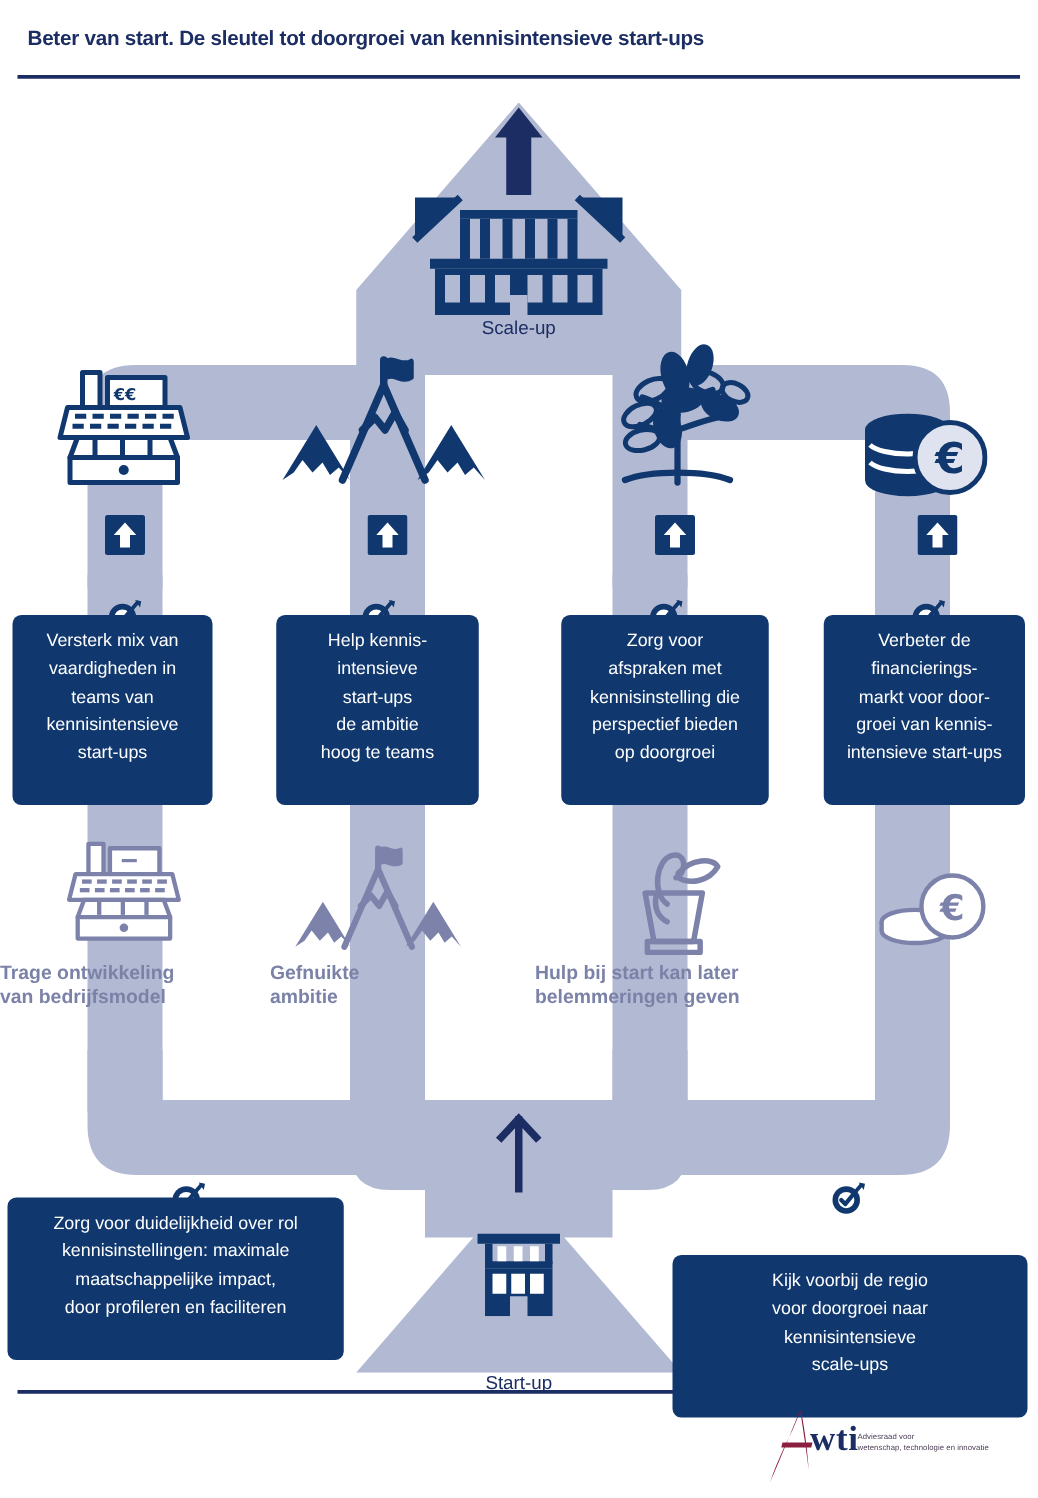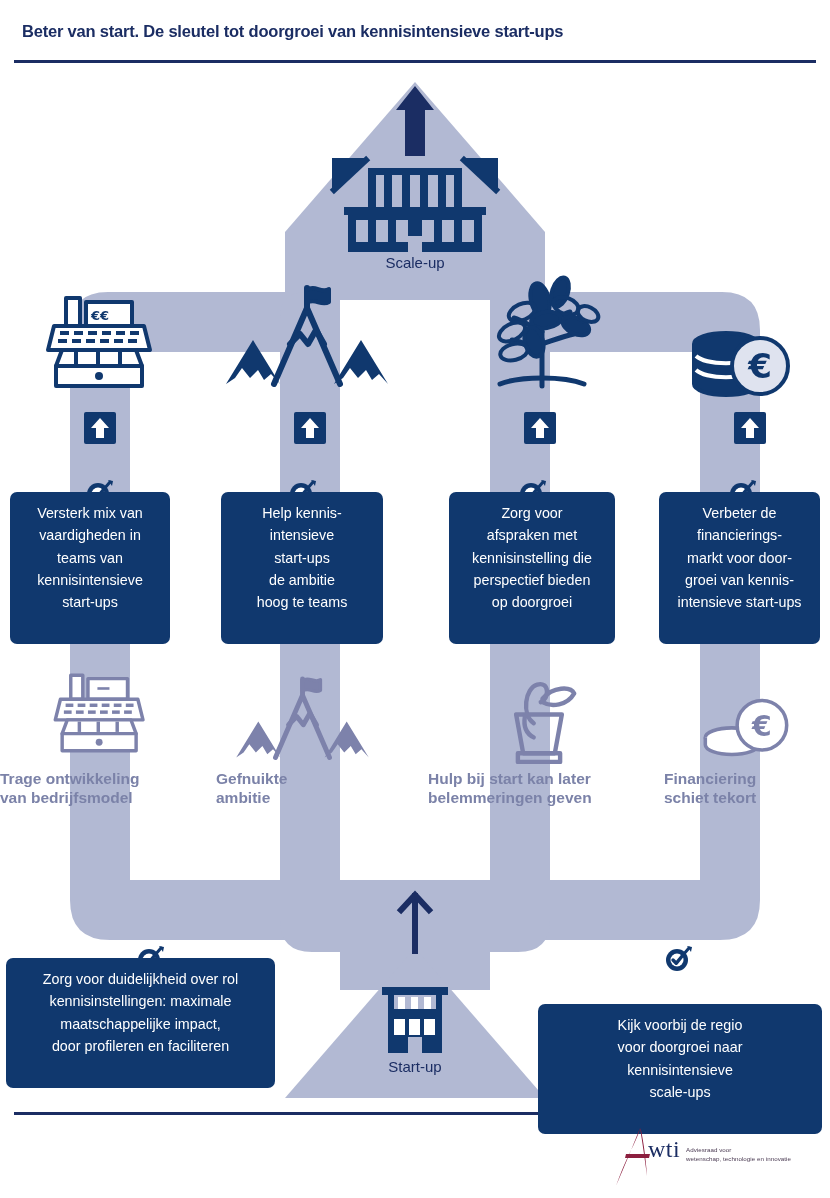--- a/index.html
+++ b/index.html
@@ -359,22 +359,20 @@
     <circle cx="70" cy="34" r="28" fill="#ffffff" stroke="#7d82ab" stroke-width="4"></circle>
     <text x="70" y="46" text-anchor="middle" font-family="DejaVu Sans, sans-serif" font-size="32" font-weight="bold" fill="#7d82ab">€</text>
   </svg>
 
   <div class="barrier-label" style="left:0px;top:770px;width:200px;">Trage ontwikkeling
 van bedrijfsmodel</div>
   <div class="barrier-label" style="left:216px;top:770px;width:180px;">Gefnuikte
 ambitie</div>
   <div class="barrier-label" style="left:428px;top:770px;width:228px;">Hulp bij start kan later
 belemmeringen geven</div>
-  <div class="barrier-label" style="left:664px;top:770px;width:160px;">Financiering
-schiet tekort</div>
 
   <svg class="icon" style="left:396px;top:890px;width:38px;height:64px;" viewBox="0 0 38 64">
     <g stroke="#1b2d63" stroke-width="6" fill="none" stroke-linecap="square">
       <path d="M19,64 L19,6"></path>
       <path d="M5,20 L19,5 L33,20"></path>
     </g>
   </svg>
 
   <svg class="icon" style="left:378px;top:985px;width:74px;height:68px;" viewBox="0 0 74 68">
     <g fill="#10386e">
@@ -387,21 +385,21 @@
     <g fill="#ffffff">
       <rect x="16" y="34" width="11" height="16"></rect>
       <rect x="31" y="34" width="11" height="16"></rect>
       <rect x="46" y="34" width="11" height="16"></rect>
       <rect x="20" y="12" width="7" height="12"></rect>
       <rect x="33" y="12" width="7" height="12"></rect>
       <rect x="46" y="12" width="7" height="12"></rect>
     </g>
   </svg>
 
-  <div class="node-label" style="left:355px;top:1058px;width:120px;">Start-up</div>
+  <div class="node-label" style="left:355px;top:1098px;width:120px;">Start-up</div>
 
   <svg class="badge" style="left:136px;top:944px;" viewBox="0 0 30 30">
     <circle cx="13" cy="16" r="11" fill="#10386e"></circle>
     <circle cx="13" cy="16" r="6.5" fill="#ffffff"></circle>
     <path d="M9,16 L12.2,19.3 L19,11" stroke="#10386e" stroke-width="3.4" fill="none" stroke-linecap="round" stroke-linejoin="round"></path>
     <path d="M19,11 L25,4" stroke="#10386e" stroke-width="3" stroke-linecap="round"></path>
     <path d="M23,2 L28,3 L27,8 Z" fill="#10386e"></path>
   </svg>
   <div class="card card-wide" style="left:6px;top:958px;width:269px;height:130px;">
     <div class="card-text">Zorg voor duidelijkheid over rol
@@ -423,18 +421,18 @@
 kennisintensieve
 scale-ups</div>
   </div>
 
   <svg class="logo" style="left:610px;top:1124px;width:70px;height:64px;" viewBox="0 0 70 64">
     <path d="M30,4 C26,14 14,44 6,62 C10,50 16,36 24,20 C27,13 29,9 30,4 Z" fill="#8c1f3f"></path>
     <path d="M30,4 C32,16 35,36 37,52 C36,38 34,20 31,6 Z" fill="#8c1f3f"></path>
     <path d="M16,30 L40,30 L39,34 L15,34 Z" fill="#8c1f3f"></path>
   </svg>
   <div class="logo" style="left:648px;top:1136px;">
-    <span style="font-family:'Liberation Serif',serif;font-size:24px;font-weight:normal;color:#1b2d63;letter-spacing:0.5px;">wti</span>
+    <span style="font-family:'Liberation Serif',serif;font-size:28px;font-weight:bold;color:#1b2d63;letter-spacing:0.5px;">wti</span>
   </div>
   <div class="logo-tagline" style="left:686px;top:1146px;width:150px;">Adviesraad voor
 wetenschap, technologie en innovatie</div>
 
 </div>
 
 </body></html>

